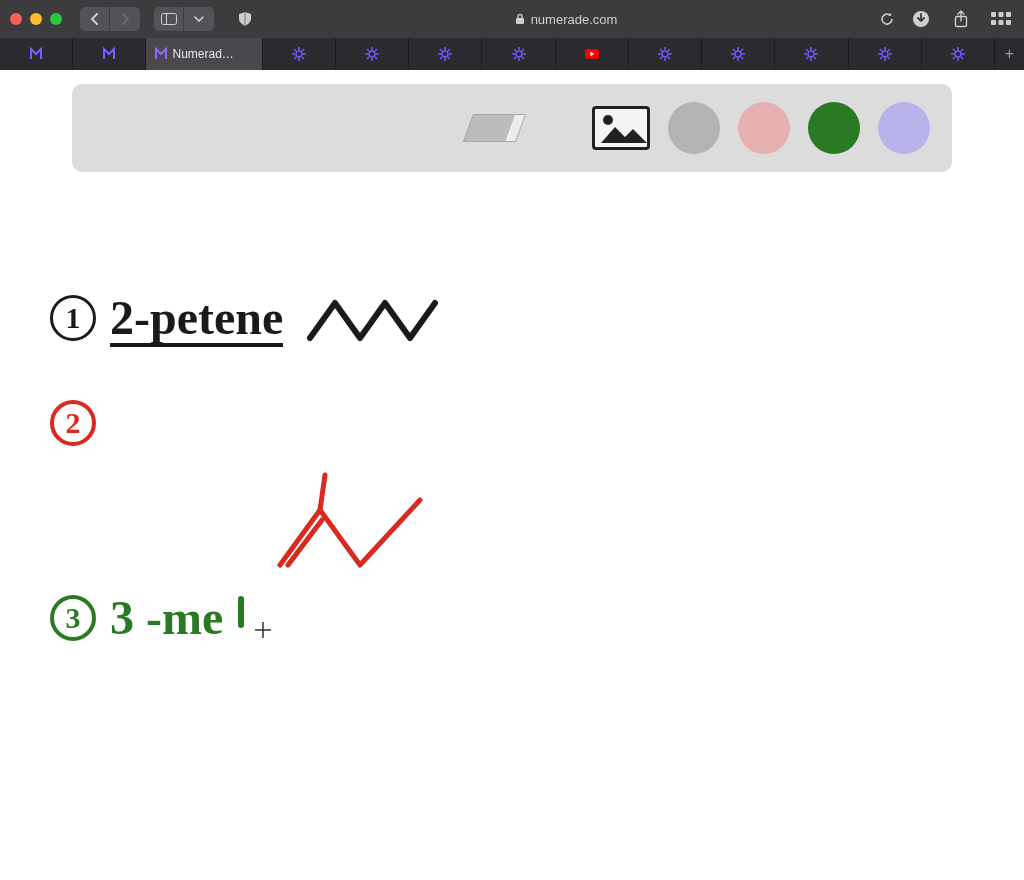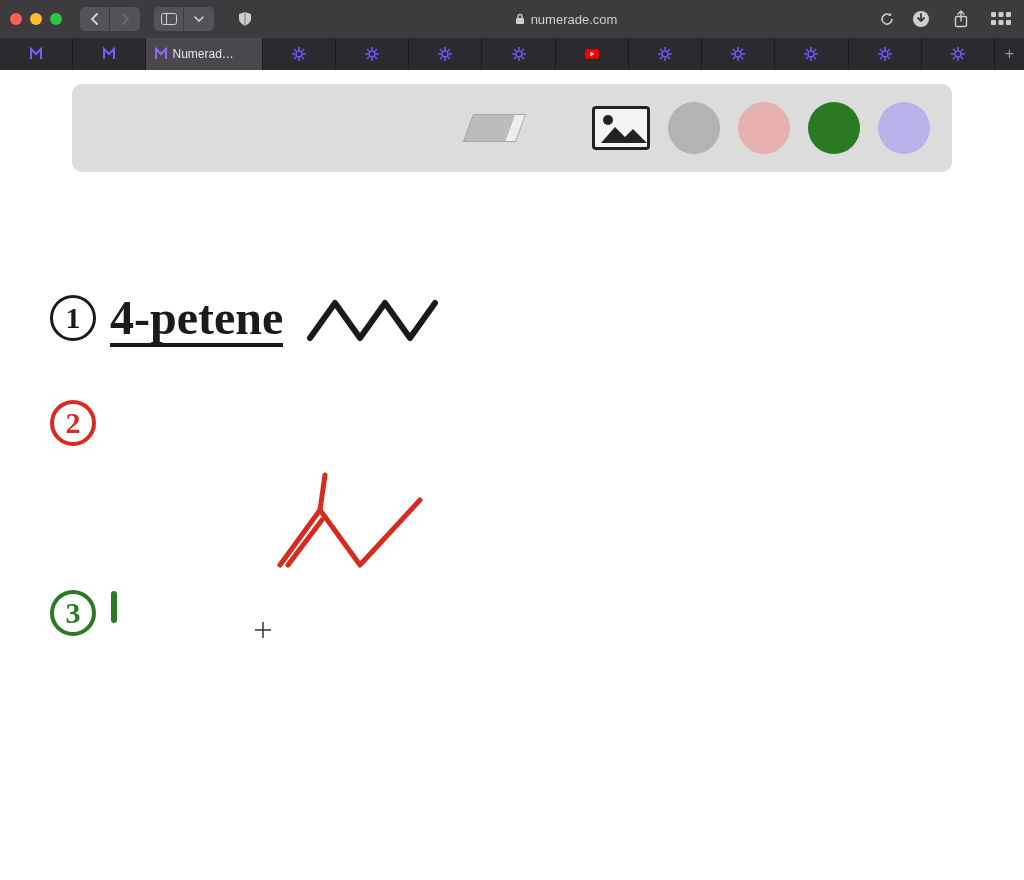--- a/index.html
+++ b/index.html
@@ -423,37 +423,38 @@
     <div class="color-swatch" style="background:#b3b3b3"></div>
     <div class="color-swatch" style="background:#e7b0b0"></div>
     <div class="color-swatch" style="background:#2a7a24"></div>
     <div class="color-swatch" style="background:#b9b3ec"></div>
   </div>
 
   <div class="whiteboard">
 
     <div class="line1 hand">
       <span class="circ">1</span>
-      <span class="underline-strong label">4-petene</span>
+      <span class="underline-strong label">2-petene</span>
       <svg class="zigzag" width="140" height="50" viewBox="0 0 140 50">
         <path d="M5 45 L30 10 L55 45 L80 10 L105 45 L130 10" stroke="#1a1a1a" stroke-width="6" fill="none" stroke-linecap="round" stroke-linejoin="round"></path>
       </svg>
     </div>
 
     <div class="line2 hand">
       <span class="circ">2</span>
     </div>
     <svg class="line2b" width="170" height="110" viewBox="0 0 170 110">
       <path d="M10 95 L50 40 L90 95 L150 30" stroke="#d82a1f" stroke-width="5" fill="none" stroke-linecap="round" stroke-linejoin="round"></path>
       <path d="M18 95 L52 50" stroke="#d82a1f" stroke-width="5" fill="none" stroke-linecap="round"></path>
       <path d="M50 40 L55 5" stroke="#d82a1f" stroke-width="5" fill="none" stroke-linecap="round"></path>
     </svg>
 
     <div class="line3 hand">
       <span class="circ">3</span>
+      <span class="label">3 -me</span>
       <svg width="20" height="40" viewBox="0 0 20 40" style="margin-left:-6px; margin-top:-6px">
         <path d="M10 4 L10 30" stroke="#2a7a24" stroke-width="6" stroke-linecap="round"></path>
       </svg>
     </div>
 
     <div class="cursor-cross">
       <svg width="20" height="20" viewBox="0 0 20 20">
           <line x1="10" y1="2" x2="10" y2="18" stroke="#333" stroke-width="1.5"></line>
           <line x1="2" y1="10" x2="18" y2="10" stroke="#333" stroke-width="1.5"></line>
         </svg>

